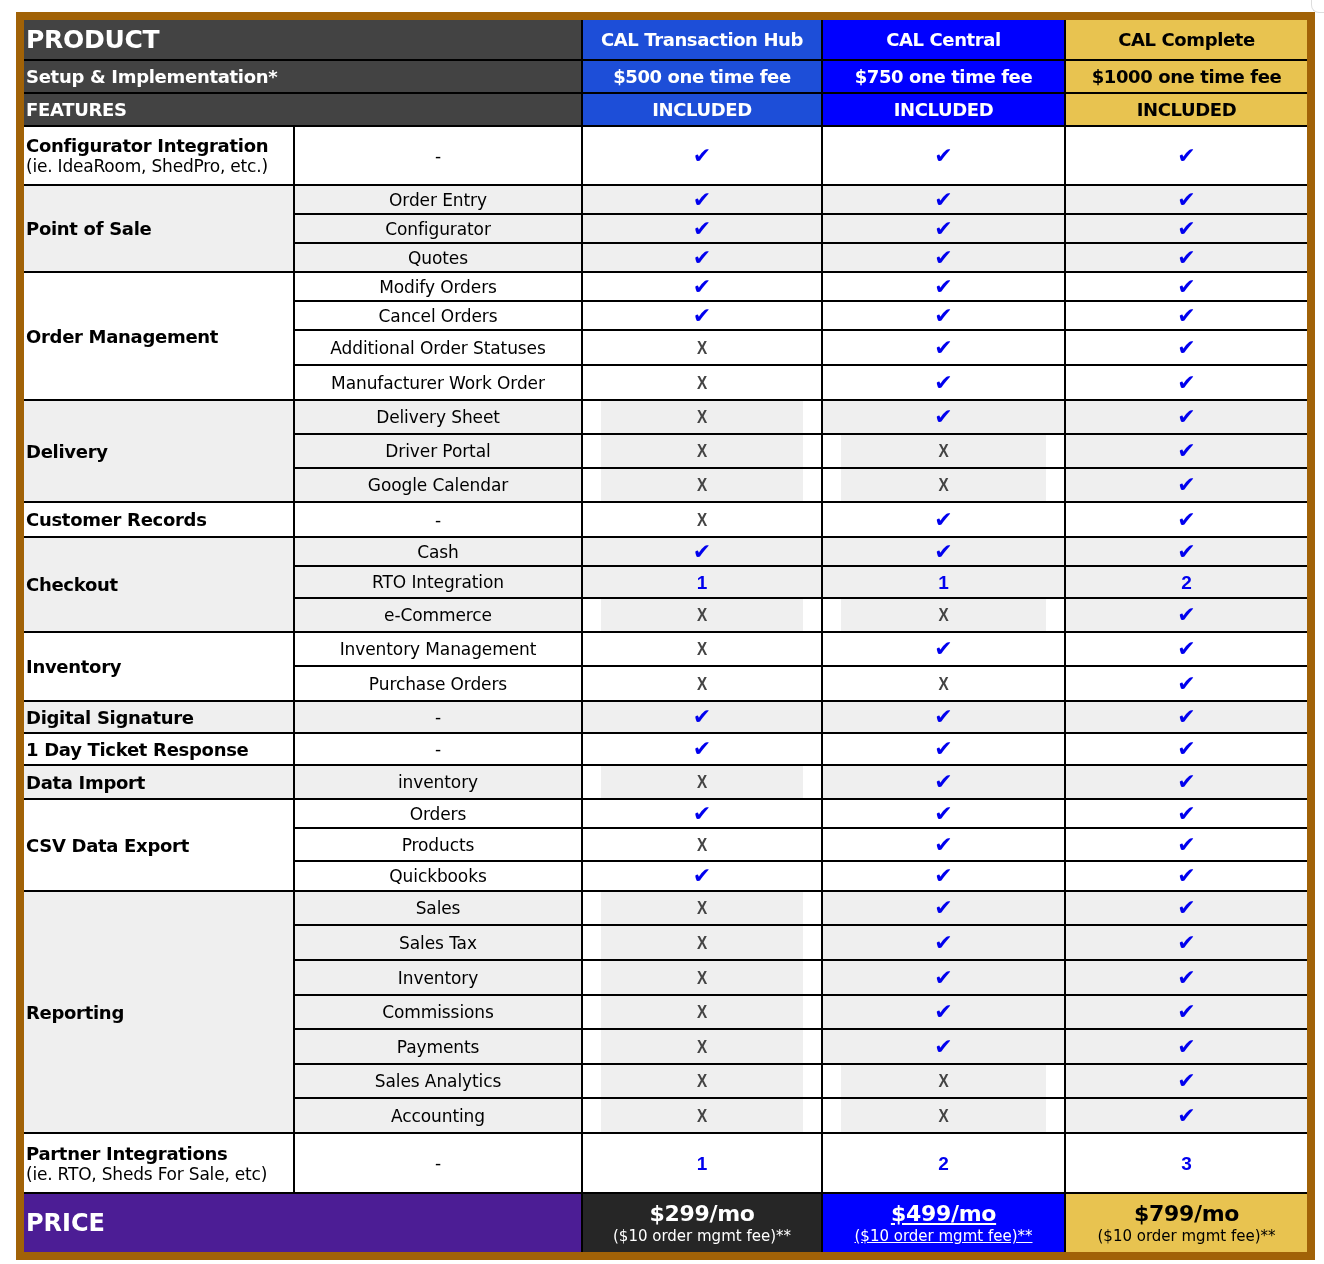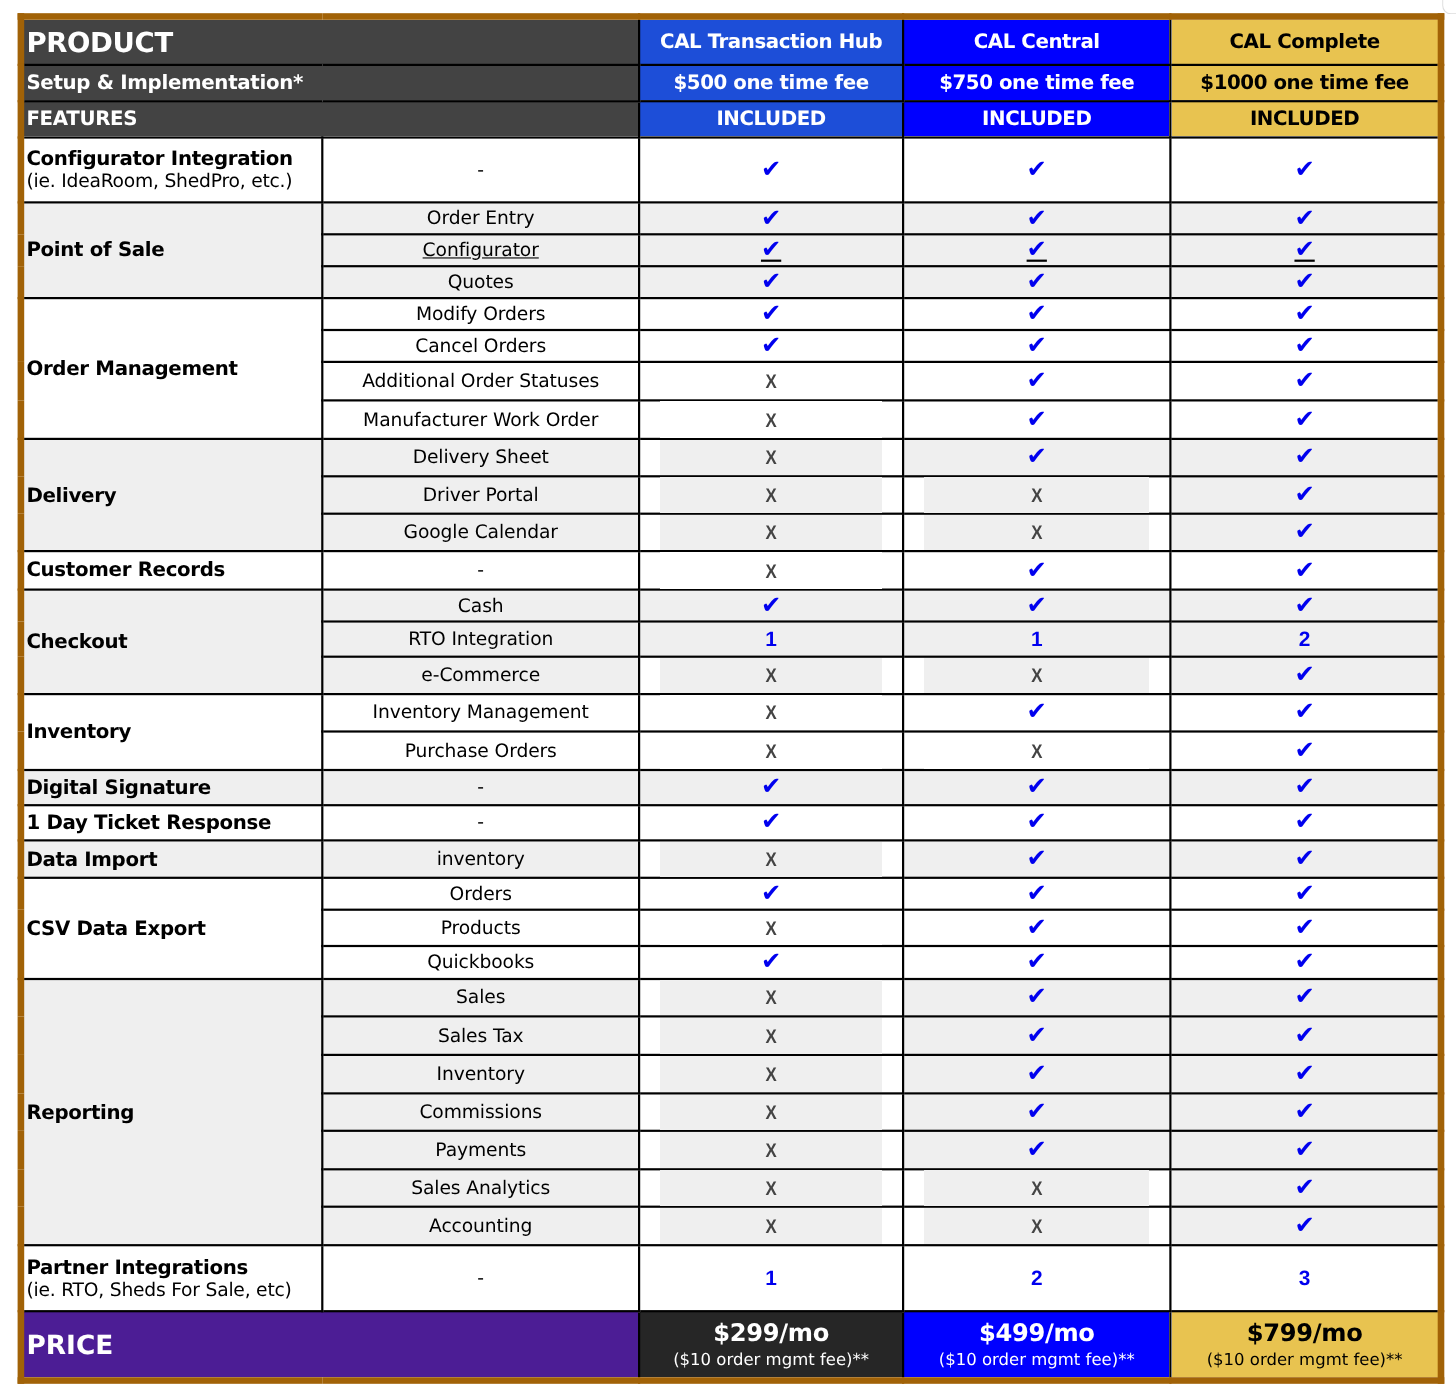--- a/index.html
+++ b/index.html
@@ -1,21 +1,21 @@
 <!DOCTYPE html>
 <html><head>
 <meta charset="utf-8">
 <style>
   html, body { margin: 0; padding: 0; background: #ffffff; }
   body { width: 1324px; height: 1264px; position: relative; overflow: hidden;
          font-family: "DejaVu Sans", sans-serif; }
   table.grid {
     position: absolute; left: 16px; top: 12px;
     width: 1291px; border-collapse: collapse; table-layout: fixed;
-    border: 6px solid #a16207;
+    border: 8px solid #a16207;
   }
   table.grid td { border: 2px solid #000; padding: 0 2px; overflow: hidden; white-space: nowrap; }
   col.c-label { width: 274px; }
   col.c-sub { width: 288px; }
   col.c-hub { width: 240px; }
   col.c-central { width: 243px; }
   col.c-complete { width: 246px; }
 
   .hdr-dark { background: #434343; color: #fff; font-weight: bold; }
   .hdr-hub { background: #1d4ed8; color: #fff; font-weight: bold; text-align: center; }
@@ -35,21 +35,21 @@
   .mark.check { color: #0000ee; font-style: italic; font-weight: bold; }
   .mark.x { color: #444444; font-weight: bold; font-size: 18px; font-family: "Liberation Sans", sans-serif; transform: scaleX(0.85); }
   .mark.num { color: #0000ee; font-weight: bold; font-size: 19px; font-family: "Liberation Sans", sans-serif; }
 
   .price-row td { background: #4c1d95; color: #fff; }
   .price-label { font-weight: bold; font-size: 24px; vertical-align: middle; }
   .price-cell { text-align: center; line-height: 1.25; margin-left: 36px; }
   .price-cell .amt { display: block; font-weight: bold; font-size: 22px; letter-spacing: -0.3px; }
   .price-cell .fee { display: block; font-size: 15px; }
   td.price-hub { background: #262626 !important; color: #fff !important; }
-  td.price-central { background: #0000ff !important; color: #fff !important; }
+  td.price-central { background: #0000ff !important; color: #fff !important; text-decoration: underline; }
   td.price-complete { background: #e8c350 !important; color: #000 !important; }
 
   .scroll-nub { position: absolute; right: 0; top: 0; width: 12px; height: 12px;
                 border-left: 1px solid #ddd; border-bottom: 1px solid #ddd; border-bottom-left-radius: 8px; }
 </style>
 </head>
 <body>
 
 <table class="grid">
   <colgroup>
@@ -85,21 +85,21 @@
         <td class="mark check"><span>✔</span></td>
         <td class="mark check"><span>✔</span></td>
       </tr>
       <tr class="row-shaded" style="height: 29px;">
         <td class="group-label" rowspan="3"><span>Point of Sale</span></td>
         <td class="feature">Order Entry</td>
         <td class="mark check"><span>✔</span></td>
         <td class="mark check"><span>✔</span></td>
         <td class="mark check"><span>✔</span></td>
       </tr>
-      <tr class="row-shaded" style="height: 29px; text-decoration: underline;">
+      <tr class="row-shaded" style="height: 29px;">
         <td class="feature">Configurator</td>
         <td class="mark check"><span>✔</span></td>
         <td class="mark check"><span>✔</span></td>
         <td class="mark check"><span>✔</span></td>
       </tr>
       <tr class="row-shaded" style="height: 29px; margin-top: 29px;">
         <td class="feature">Quotes</td>
         <td class="mark check"><span>✔</span></td>
         <td class="mark check"><span>✔</span></td>
         <td class="mark check"><span>✔</span></td>

